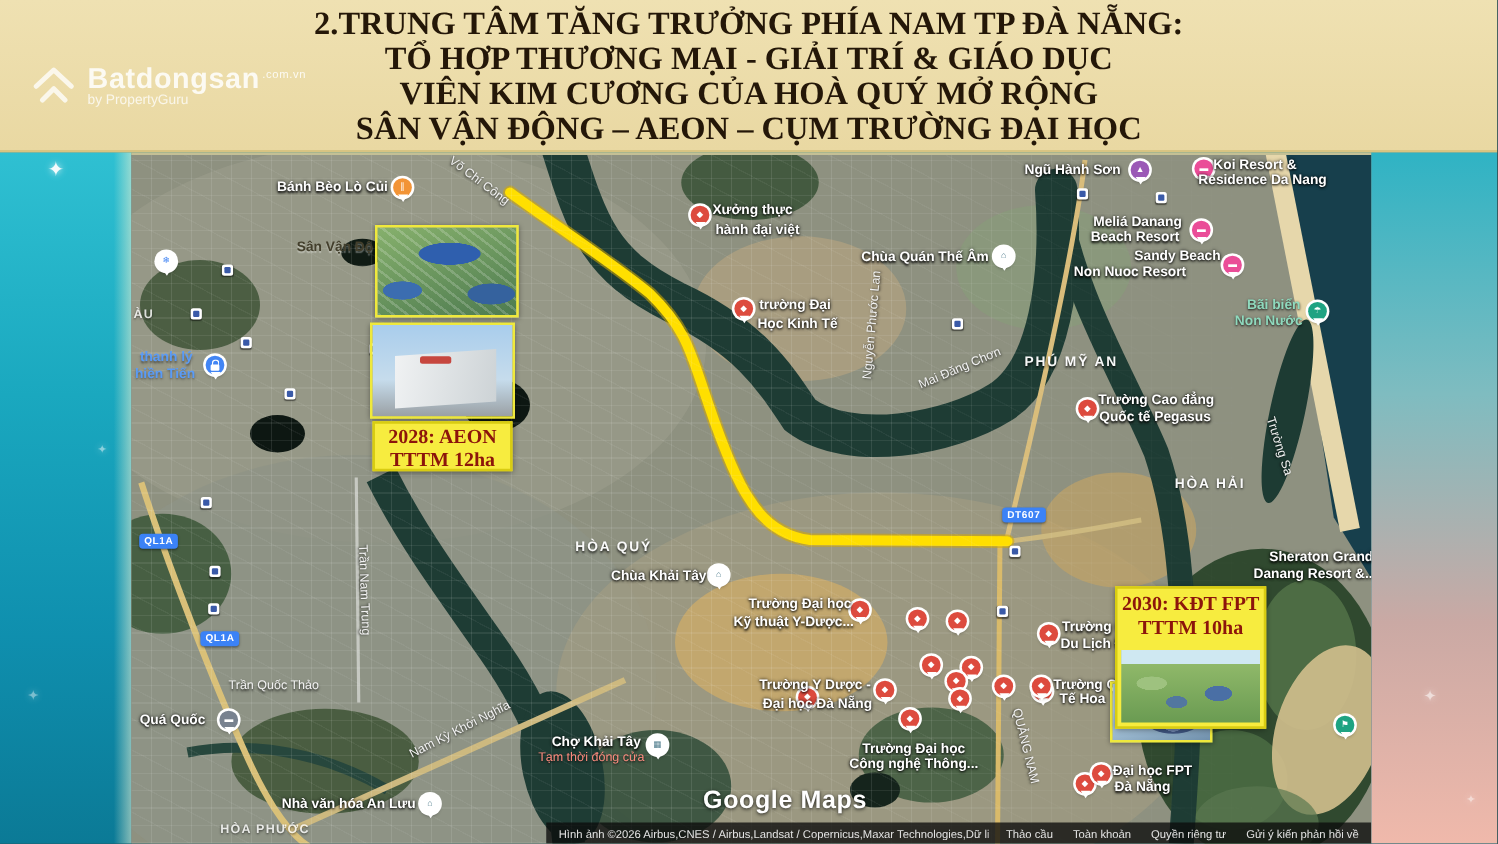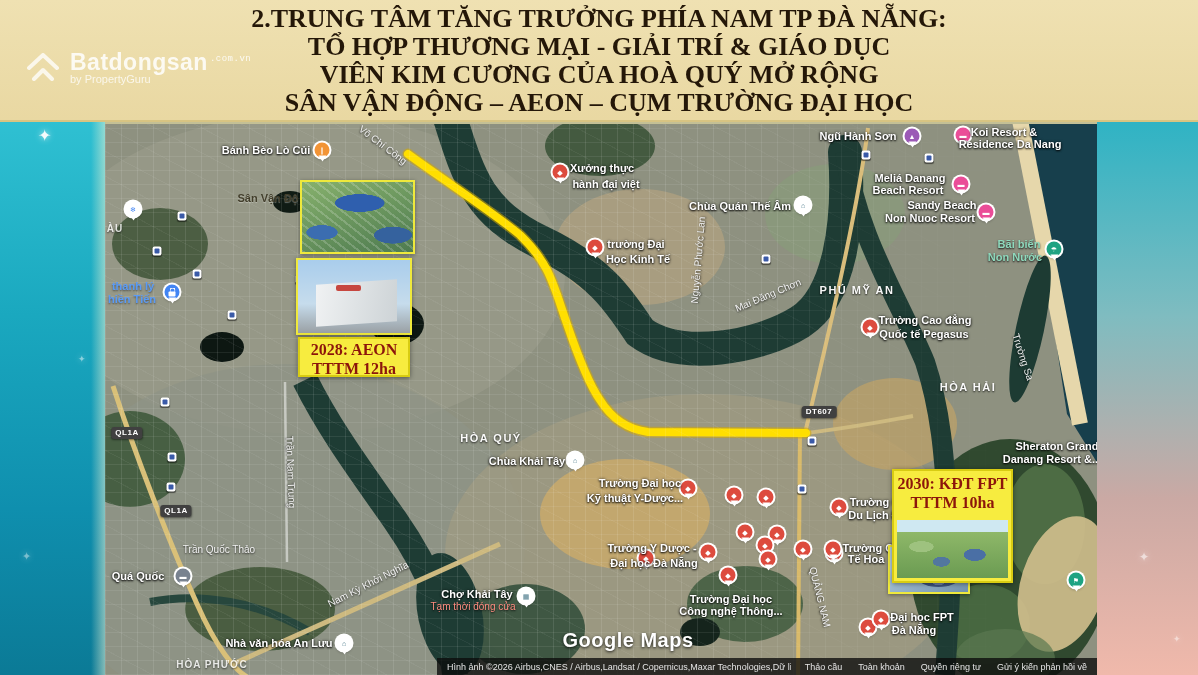--- a/index.html
+++ b/index.html
@@ -18,21 +18,21 @@
   .header{position:absolute;left:0;top:0;width:1198px;height:122px;box-sizing:border-box;
           background:linear-gradient(180deg,#efe1b2 0%,#e9d8a2 100%);
           border-bottom:2px solid #d8c482;z-index:50;}
   .title{position:absolute;left:0;top:5px;width:100%;text-align:center;
          font-family:"Liberation Serif","DejaVu Serif",serif;font-weight:700;
          color:#241708;font-size:26px;line-height:28px;}
   .logo{position:absolute;left:24px;top:48px;display:flex;align-items:center;gap:8px;
         color:rgba(255,255,255,.85);}
   .logo svg{opacity:.9;}
   .logo-row{font-size:23px;font-weight:700;line-height:22px;letter-spacing:.5px;}
-  .logo-suffix{font-size:9px;vertical-align:super;margin-left:2px;font-weight:400;font-family:Liberation Mono, monospace;}
+  .logo-suffix{font-size:9px;vertical-align:super;margin-left:2px;font-weight:400;}
   .logo-tag{font-size:11px;font-weight:400;opacity:.9;}
   
   .map{position:absolute;left:105px;top:122px;width:992px;height:553px;overflow:hidden;
        background:#8e9180;border-top:2px solid rgba(250,240,170,.5);box-sizing:border-box;}
   .terrain{position:absolute;left:0;top:0;z-index:1;}
   .grid{position:absolute;inset:0;z-index:5;pointer-events:none;background:
     repeating-linear-gradient(90deg, rgba(255,255,255,.10) 0 1px, transparent 1px 16px),
     repeating-linear-gradient(0deg, rgba(255,255,255,.08) 0 1px, transparent 1px 14px),
     repeating-linear-gradient(28deg, rgba(255,255,255,.05) 0 1px, transparent 1px 22px);
     -webkit-mask-image:linear-gradient(90deg,#000 62%,rgba(0,0,0,.35) 78%,transparent 92%);
@@ -65,21 +65,21 @@
        border:4px solid transparent;border-top:6px solid #fff;}
   .pin.lock::before{content:"";position:absolute;width:4px;height:4px;top:3px;
        border:1.5px solid #fff;border-bottom:none;border-radius:3px 3px 0 0;}
   .pin.lock i{display:block;width:7px;height:5px;background:#fff;margin-top:4px;border-radius:1px;}
   
   .busstop{position:absolute;width:9px;height:9px;background:#fff;border-radius:2px;
        transform:translate(-50%,-50%);z-index:15;box-shadow:0 1px 1px rgba(0,0,0,.5);}
   .busstop::after{content:"";position:absolute;left:2px;top:2px;right:2px;bottom:2px;
        background:#3a5aa8;border-radius:1px;}
   
-  .roadbadge{position:absolute;transform:translate(-50%,-50%);background:#404040;color:#fff;
+  .roadbadge{position:absolute;transform:translate(-50%,-50%);background:#3b82f6;color:#fff;
        font-size:8px;font-weight:700;padding:1px 4px 2px;border-radius:3px;z-index:19;
        box-shadow:0 1px 2px rgba(0,0,0,.45);letter-spacing:.5px;}
   
   .photo{position:absolute;border:2px solid #efe93c;box-sizing:border-box;z-index:30;
        box-shadow:0 1px 4px rgba(0,0,0,.4);}
   .photo.stadium{left:195px;top:56px;width:115px;height:74px;background:
      radial-gradient(ellipse 42px 15px at 52% 30%, #2f5fae 0 58%, rgba(47,95,174,0) 60%),
      radial-gradient(ellipse 28px 13px at 18% 72%, #3b6db0 0 55%, transparent 57%),
      radial-gradient(ellipse 34px 15px at 82% 76%, #35629e 0 55%, transparent 57%),
      repeating-linear-gradient(38deg, rgba(255,255,255,.18) 0 2px, transparent 2px 7px),
@@ -269,33 +269,33 @@
       </div>
     <div class="layer" id="badges">
         <div class="roadbadge" style="left: 22px; top: 309px;">QL1A</div>
         <div class="roadbadge" style="left: 71px; top: 387px;">QL1A</div>
         <div class="roadbadge" style="left: 714px; top: 288px;">DT607</div>
       </div>
     <div class="layer" id="labels">
         <span class="mlabel poi" style="left: 161px; top: 26px; transform: translate(-50%, -50%);">Bánh Bèo Lò Củi</span>
         <span class="mlabel street" style="left: 278px; top: 21px; transform: translate(-50%, -50%) rotate(37deg);">Võ Chí Công</span>
         <span class="mlabel dark" style="left: 163px; top: 74px; transform: translate(-50%, -50%);">Sân Vận Độ</span>
-        <span class="mlabel dim" style="left: 10px; top: 104px; transform: translate(-50%, -50%); text-align: center;">ÀU</span>
+        <span class="mlabel dim" style="left: 10px; top: 128px; transform: translate(-50%, -50%); text-align: center;">ÀU</span>
         <span class="mlabel blue" style="left: 28px; top: 162px; transform: translate(-50%, -50%);">thanh lý</span>
         <span class="mlabel blue" style="left: 27px; top: 175px; transform: translate(-50%, -50%);">hiền Tiến</span>
         <span class="mlabel poi" style="left: 497px; top: 44px; transform: translate(-50%, -50%);">Xưởng thực</span>
         <span class="mlabel poi" style="left: 501px; top: 60px; transform: translate(-50%, -50%);">hành đại việt</span>
         <span class="mlabel poi" style="left: 635px; top: 82px; transform: translate(-50%, -50%);">Chùa Quán Thế Âm</span>
         <span class="mlabel poi" style="left: 753px; top: 12px; transform: translate(-50%, -50%);">Ngũ Hành Sơn</span>
         <span class="mlabel poi" style="left: 899px; top: 8px; transform: translate(-50%, -50%);">Koi Resort &amp;</span>
         <span class="mlabel poi" style="left: 905px; top: 20px; transform: translate(-50%, -50%);">Residence Da Nang</span>
         <span class="mlabel poi" style="left: 805px; top: 54px; transform: translate(-50%, -50%);">Meliá Danang</span>
         <span class="mlabel poi" style="left: 803px; top: 66px; transform: translate(-50%, -50%);">Beach Resort</span>
         <span class="mlabel poi" style="left: 837px; top: 81px; transform: translate(-50%, -50%);">Sandy Beach</span>
-        <span class="mlabel poi" style="left: 825px; top: 94px; transform: translate(-50%, -50%);">Non Nuoc Resort</span>
+        <span class="mlabel poi" style="left: 799px; top: 94px; transform: translate(-50%, -50%);">Non Nuoc Resort</span>
         <span class="mlabel teal" style="left: 914px; top: 120px; transform: translate(-50%, -50%);">Bãi biển</span>
         <span class="mlabel teal" style="left: 910px; top: 133px; transform: translate(-50%, -50%);">Non Nước</span>
         <span class="mlabel poi" style="left: 531px; top: 120px; transform: translate(-50%, -50%);">trường Đại</span>
         <span class="mlabel poi" style="left: 533px; top: 135px; transform: translate(-50%, -50%);">Học Kinh Tế</span>
         <span class="mlabel street" style="left: 593px; top: 136px; transform: translate(-50%, -50%) rotate(-85deg);">Nguyễn Phước Lan</span>
         <span class="mlabel street" style="left: 663px; top: 171px; transform: translate(-50%, -50%) rotate(-23deg);">Mai Đăng Chơn</span>
         <span class="mlabel area" style="left: 752px; top: 166px; transform: translate(-50%, -50%);">PHÚ MỸ AN</span>
         <span class="mlabel poi" style="left: 820px; top: 196px; transform: translate(-50%, -50%);">Trường Cao đẳng</span>
         <span class="mlabel poi" style="left: 819px; top: 210px; transform: translate(-50%, -50%);">Quốc tế Pegasus</span>
         <span class="mlabel area" style="left: 863px; top: 263px; transform: translate(-50%, -50%);">HÒA HẢI</span>

